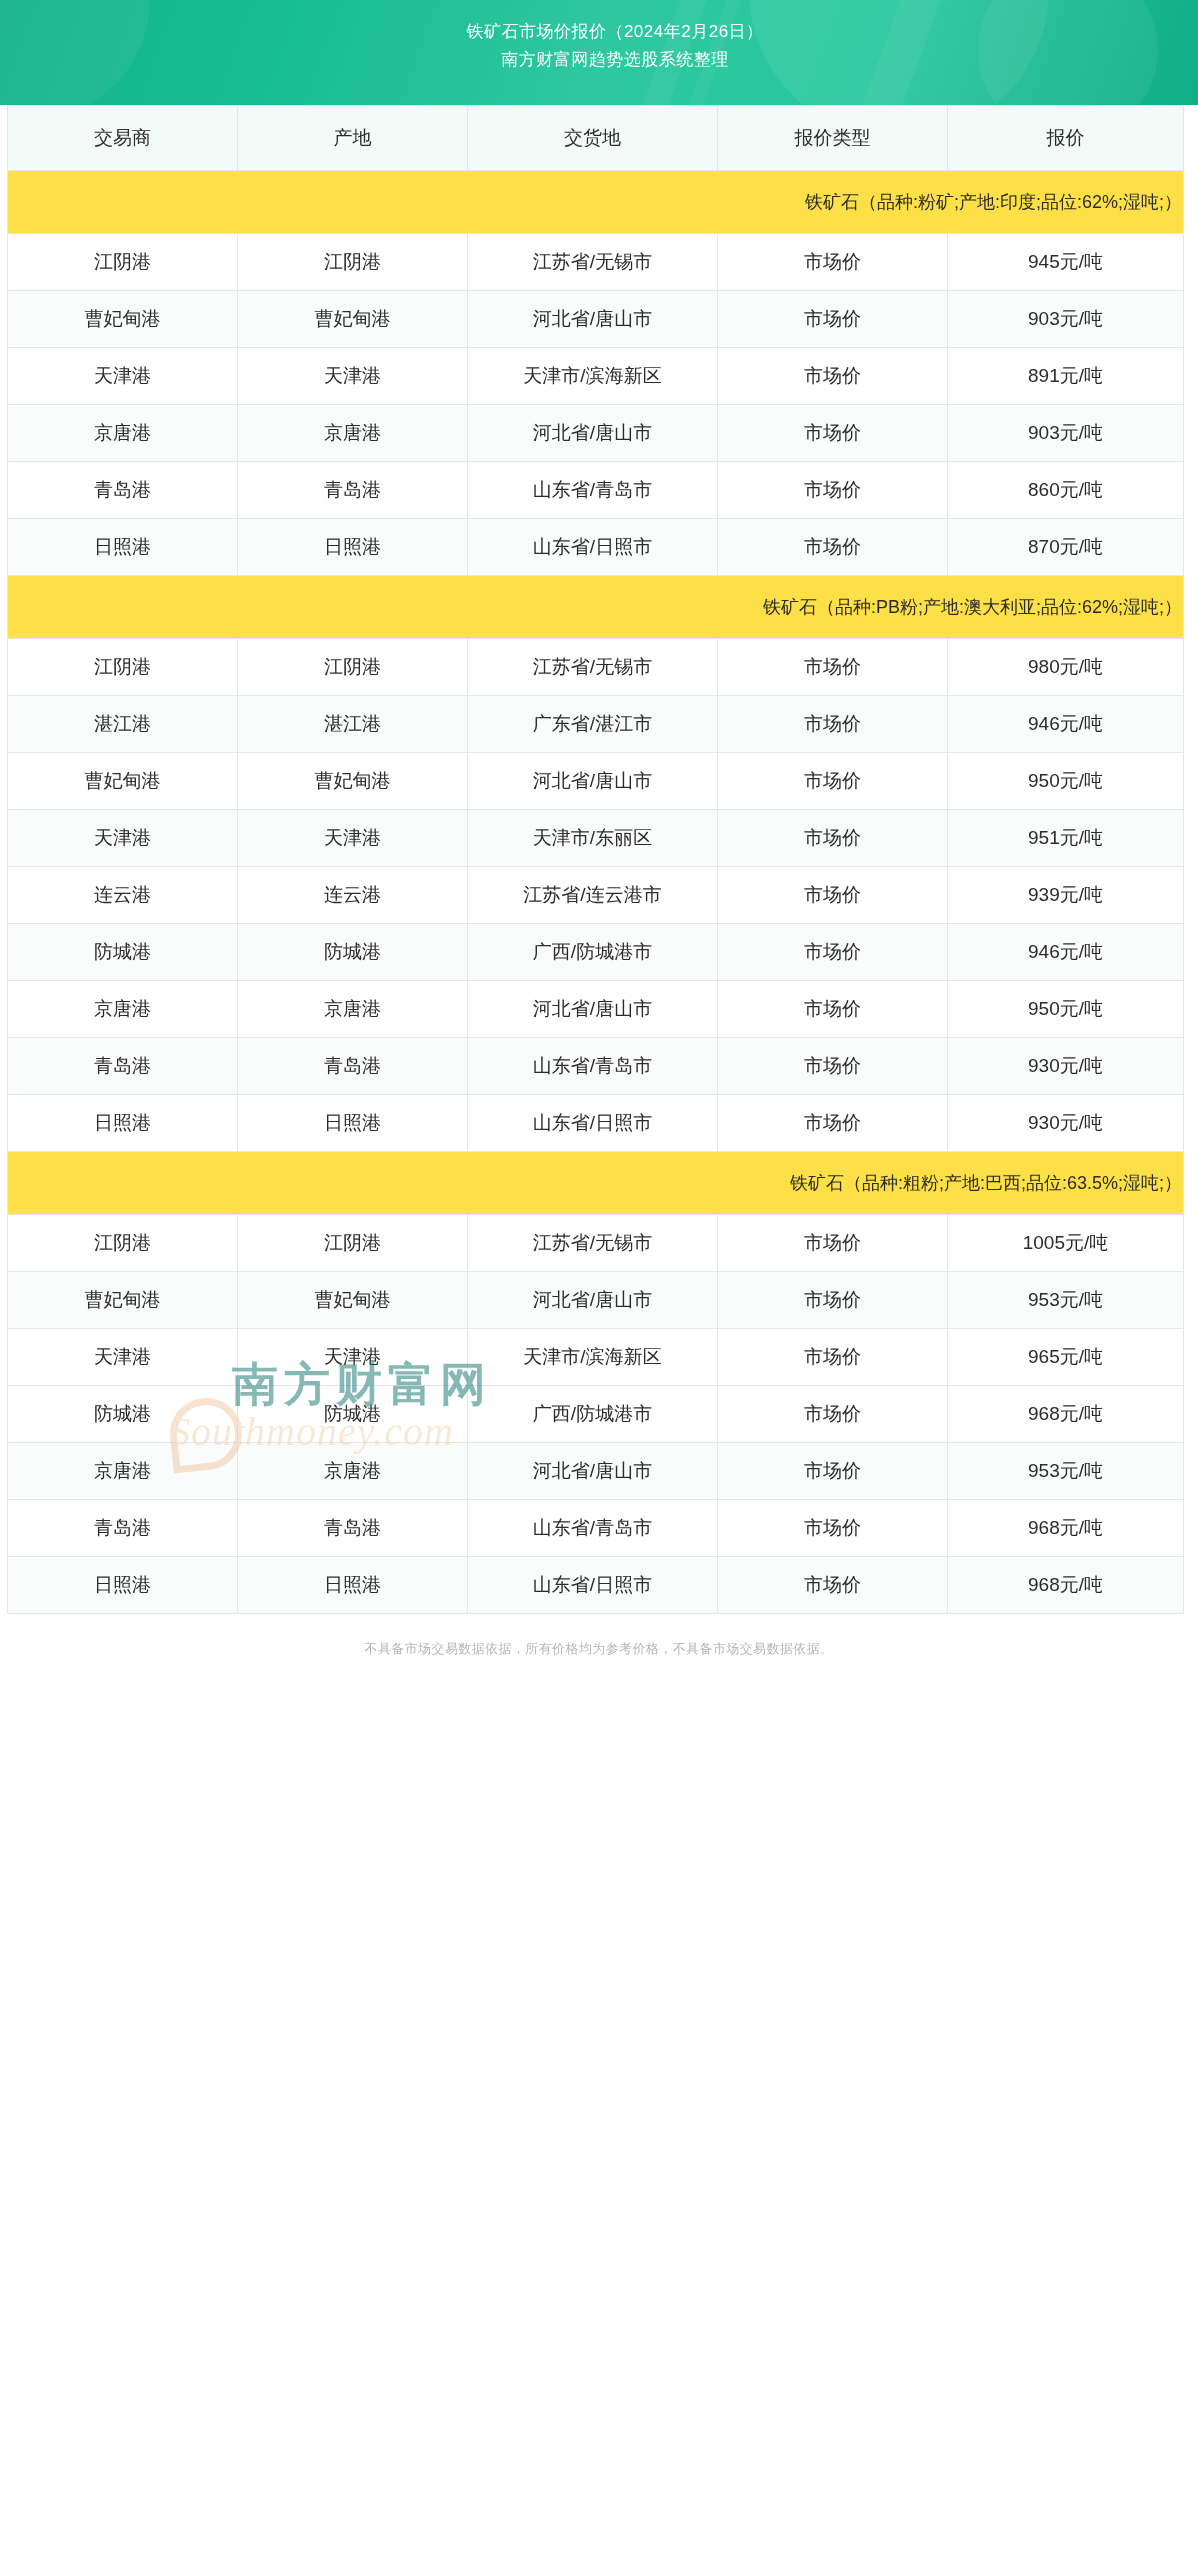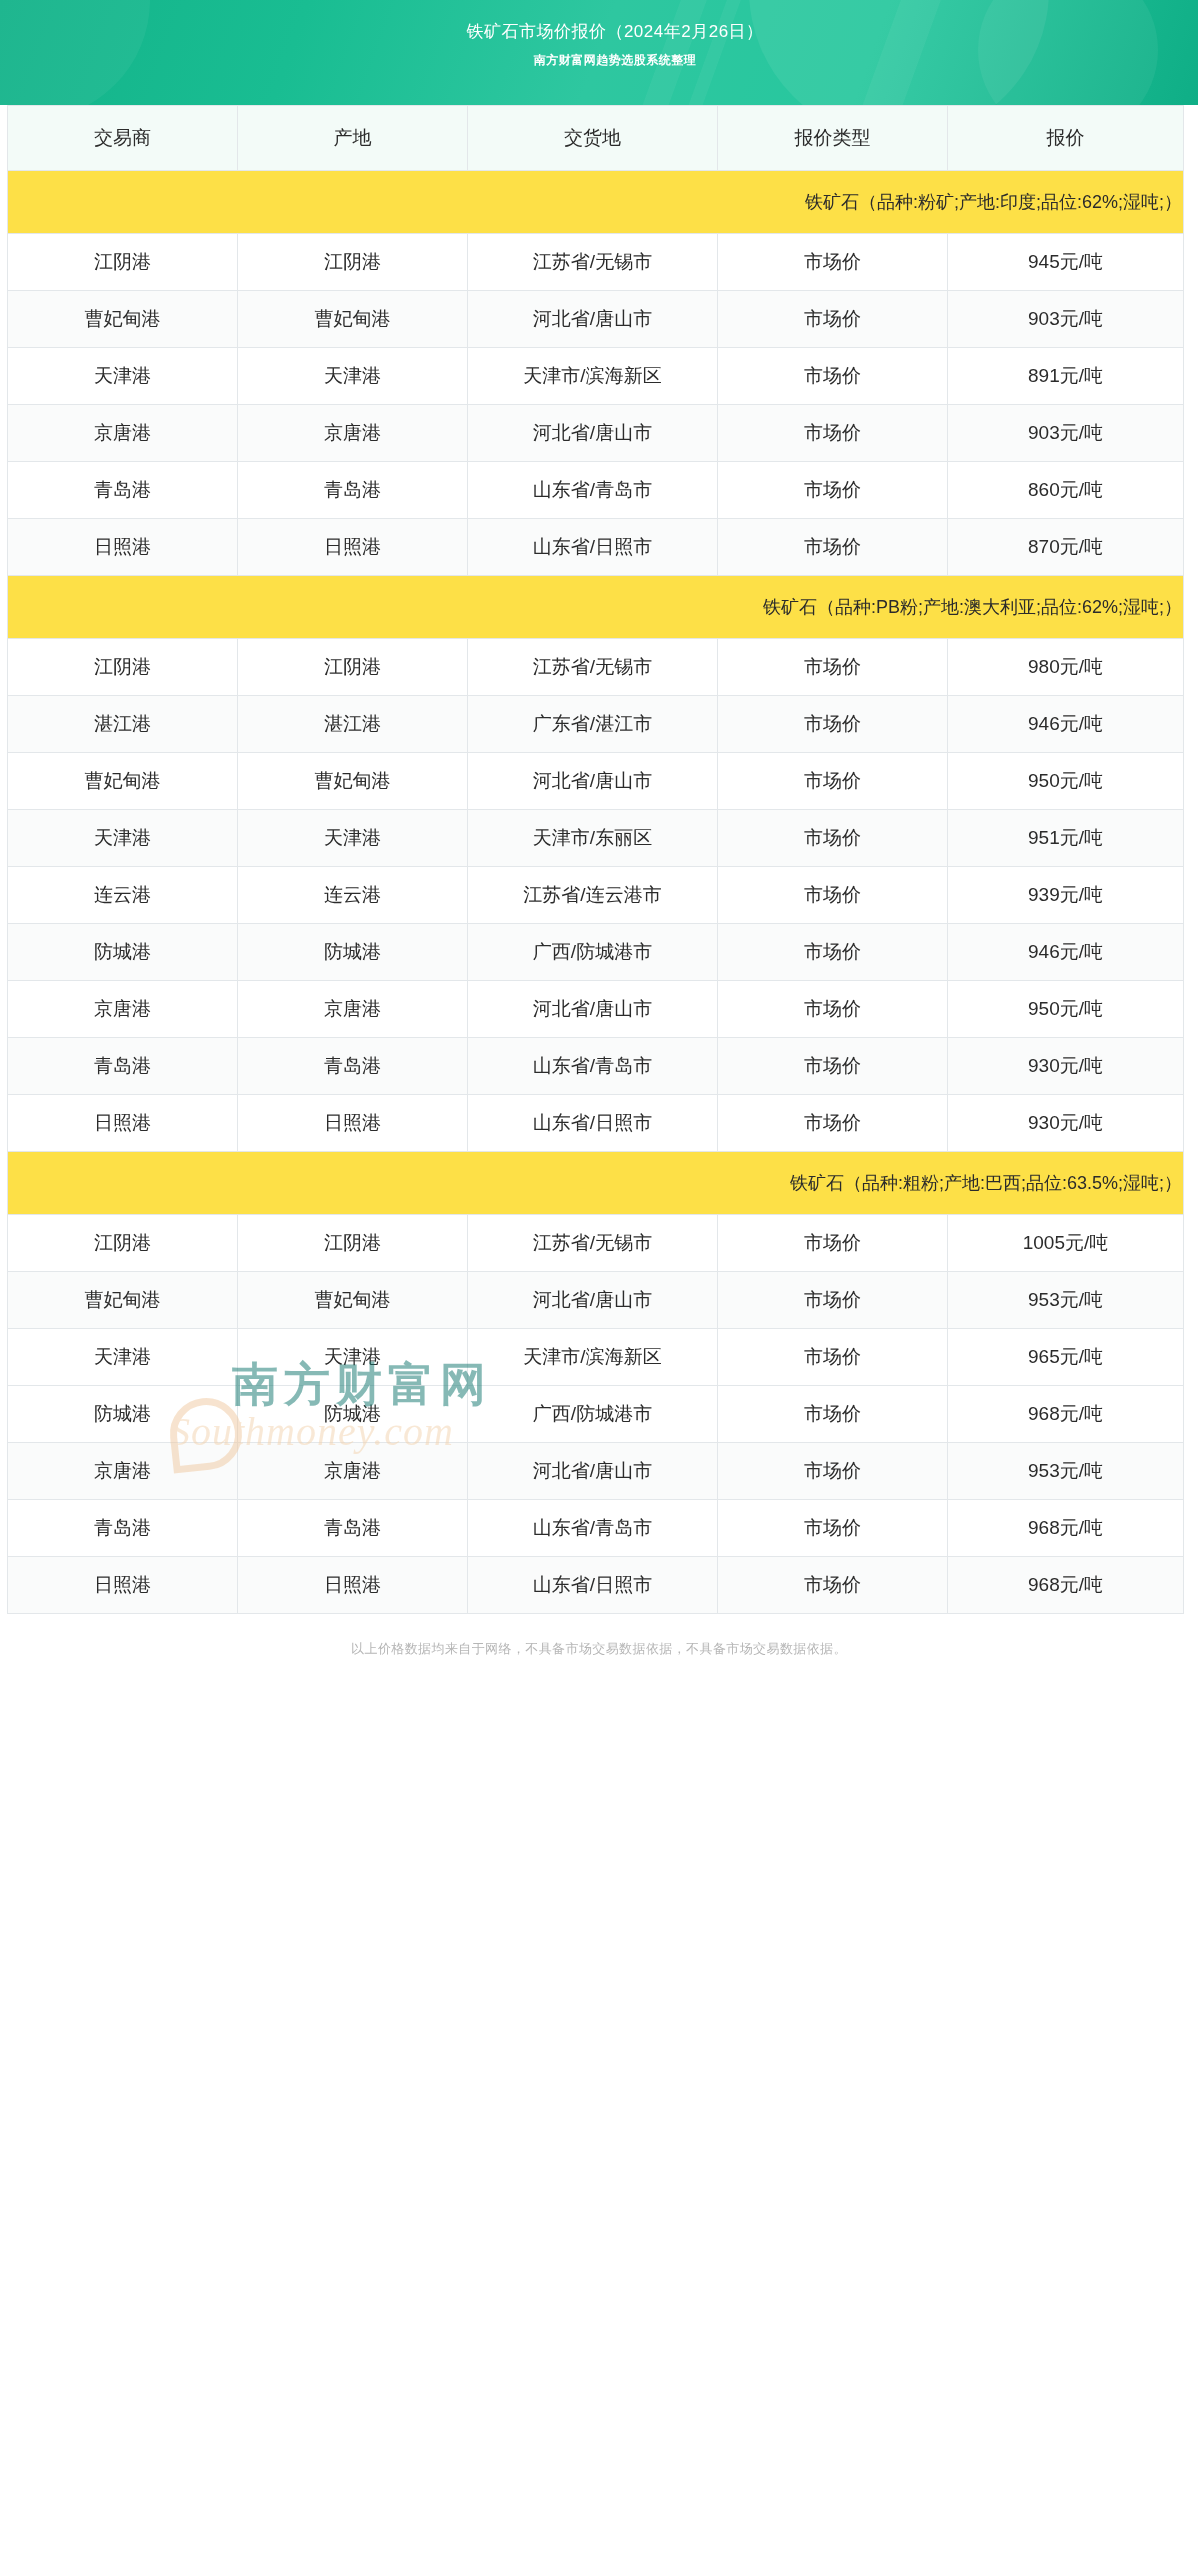--- a/index.html
+++ b/index.html
@@ -49,24 +49,24 @@
     text-align: center;
     color: #ffffff;
   }
   .banner-title {
     font-size: 17px;
     line-height: 28px;
     letter-spacing: 0.5px;
     font-weight: normal;
   }
   .banner-sub {
-    font-size: 12px;
+    font-size: 17px;
     line-height: 28px;
     letter-spacing: 0.5px;
-    font-weight: bold;
+    font-weight: normal;
   }
 
   
   .table-wrap {
     position: relative;
     padding: 0 7px;
   }
   table.price-table {
     width: 1174px;
     border-collapse: collapse;
@@ -364,16 +364,16 @@
       </tbody>
     </table>
 
     <div class="watermark">
       <div class="wm-mark"></div>
       <div class="wm-cn">南方财富网</div>
       <div class="wm-en">Southmoney.com</div>
     </div>
   </div>
 
-  <div class="footer">以上价格数据均来自于网络，不具备市场交易数据依据，不具备市场交易数据依据。</div>
+  <div class="footer">不具备市场交易数据依据，所有价格均为参考价格，不具备市场交易数据依据。</div>
 
 </div>
 
 
 </body></html>

